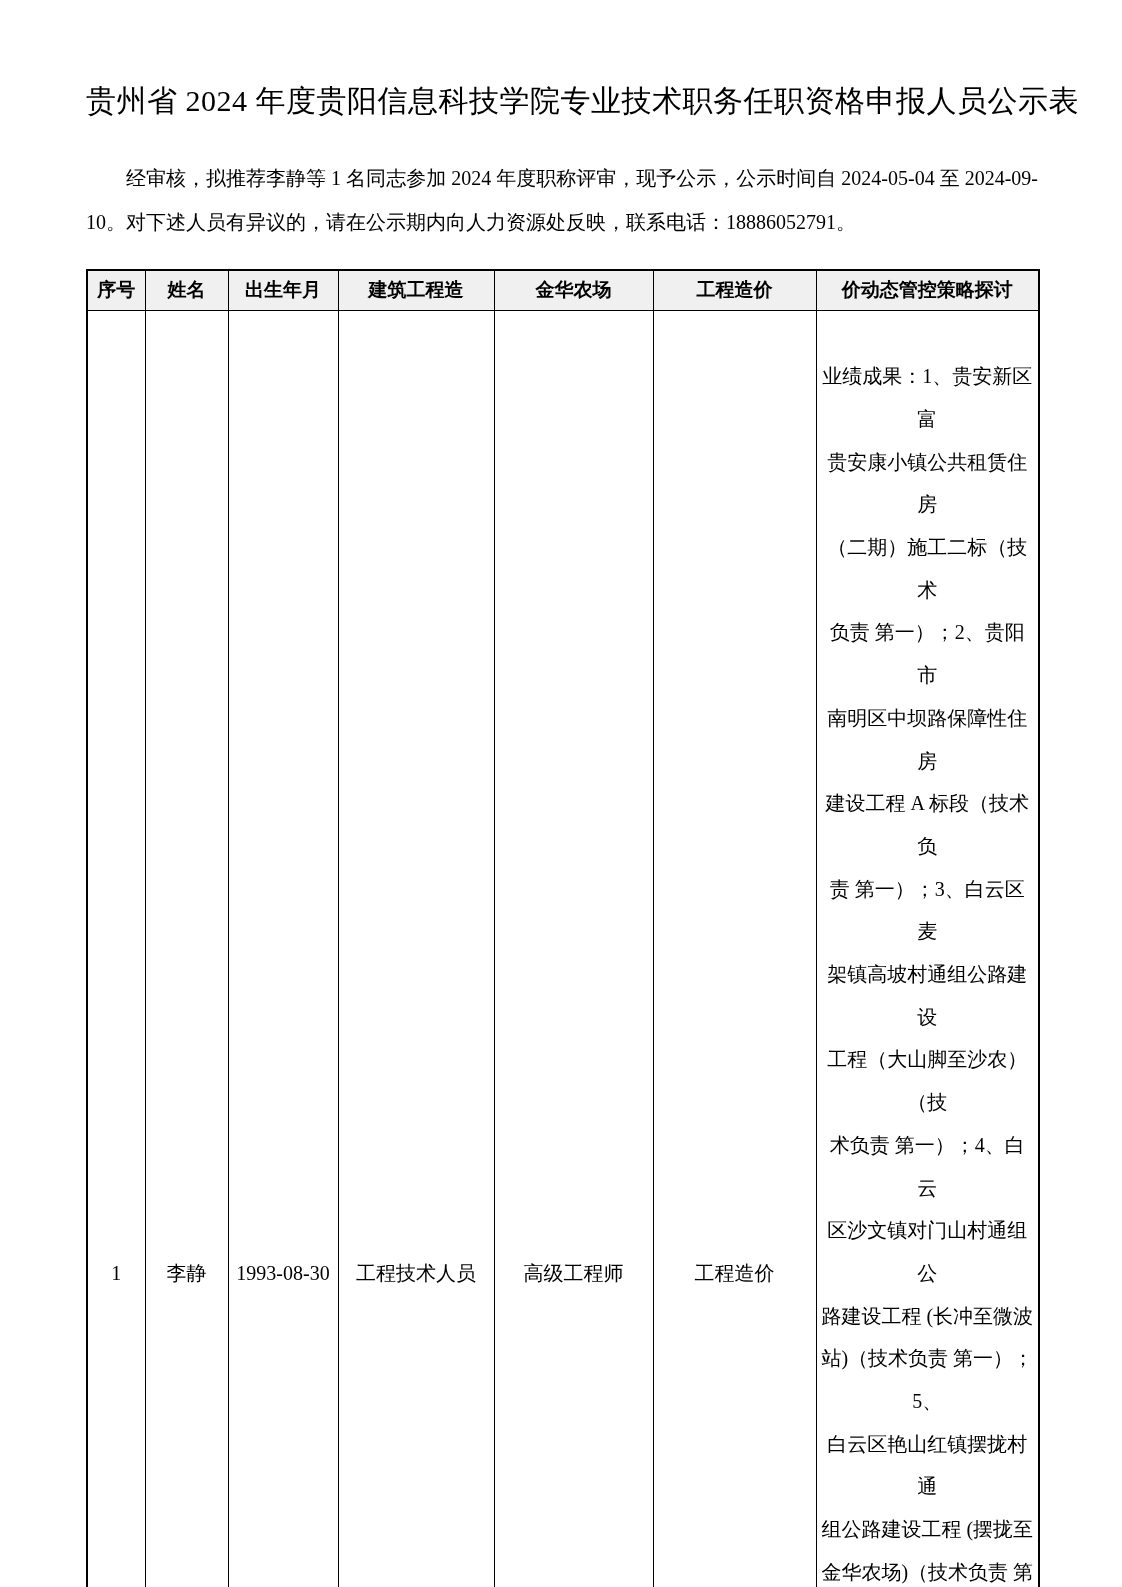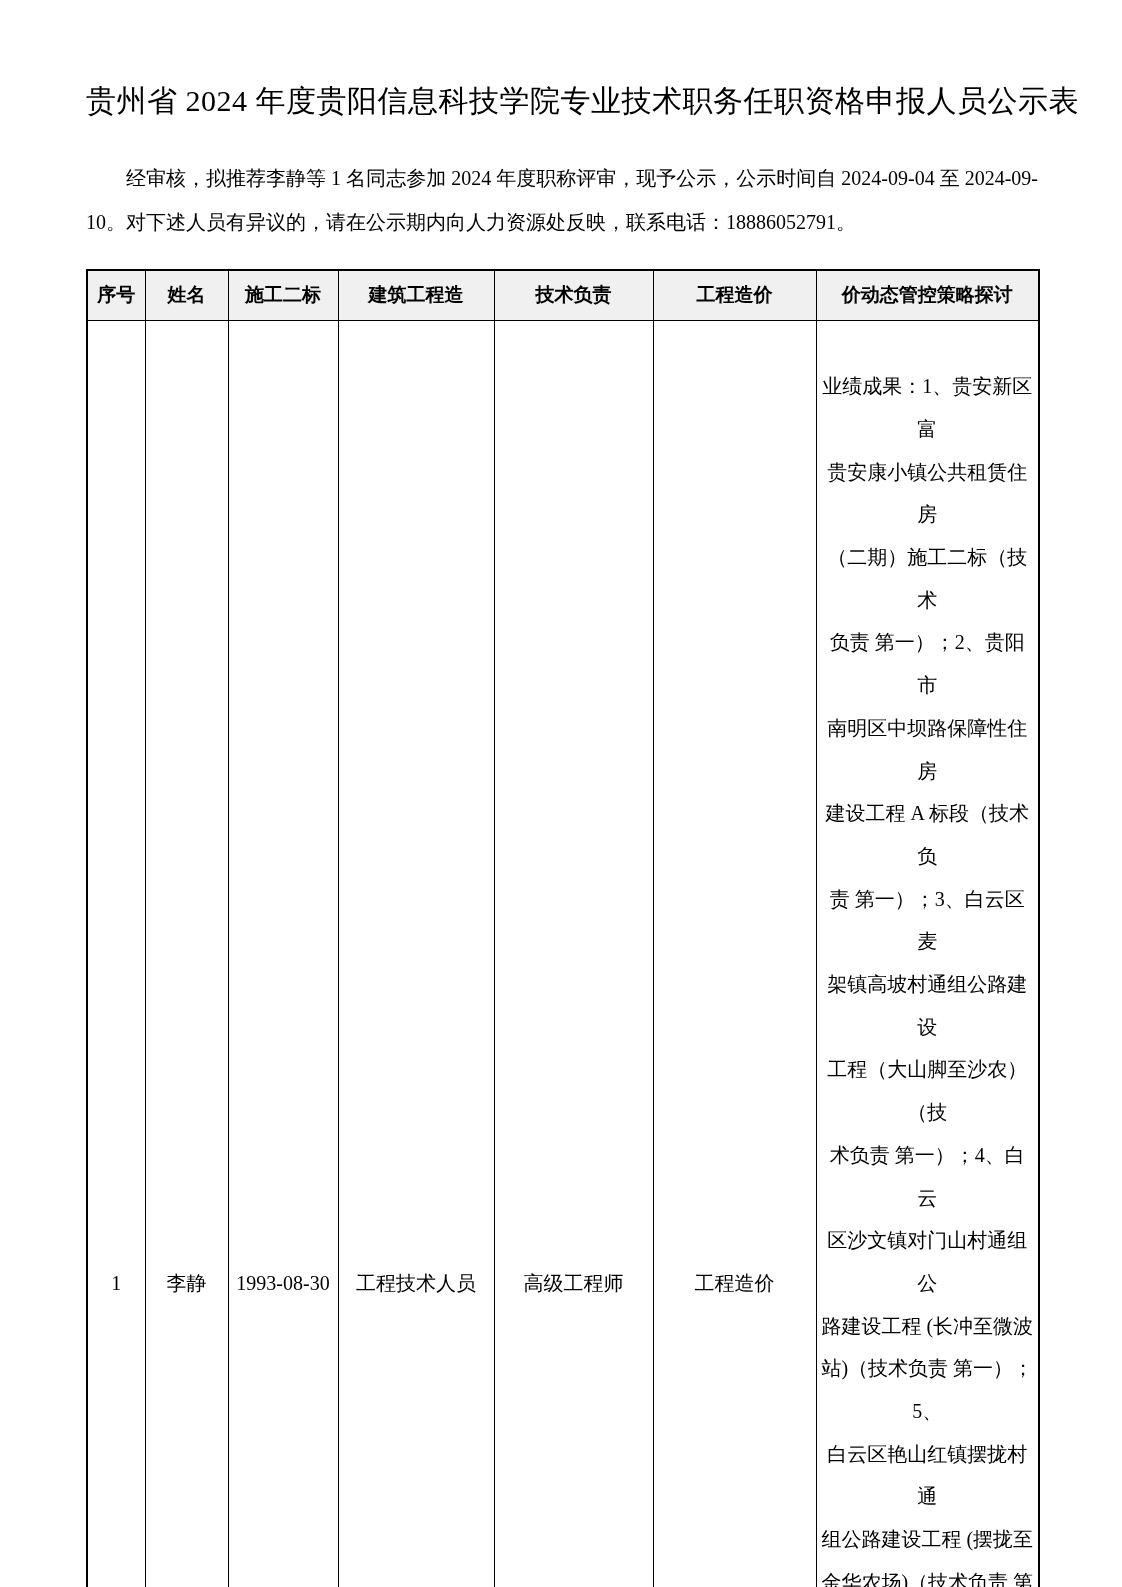--- a/index.html
+++ b/index.html
@@ -44,21 +44,21 @@
     border: 2px solid #000000;
   }
   table.notice-table th,
   table.notice-table td {
     border: 1px solid #000000;
     box-sizing: border-box;
     padding: 2px 4px;
   }
   table.notice-table th {
     background: #f0f0f0;
-    height: 50px;
+    height: 40px;
     font-size: 19px;
     font-weight: bold;
     text-align: center;
     vertical-align: middle;
   }
   table.notice-table td {
     font-size: 20px;
     text-align: center;
     vertical-align: middle;
   }
@@ -79,39 +79,39 @@
   col.c-major { width: 163px; }
   col.c-ach { width: 223px; }
 </style>
 </head>
 <body>
 
 <div class="page">
 
   <h1 class="doc-title">贵州省 2024 年度贵阳信息科技学院专业技术职务任职资格申报人员公示表</h1>
 
-  <p class="intro">经审核，拟推荐李静等 1 名同志参加 2024 年度职称评审，现予公示，公示时间自 2024-09-04 至 2024-09-10。对下述人员有异议的，请在公示期内向人力资源处反映，联系电话：18886052791。</p>
+  <p class="intro">经审核，拟推荐李静等 1 名同志参加 2024 年度职称评审，现予公示，公示时间自 2024-05-04 至 2024-09-10。对下述人员有异议的，请在公示期内向人力资源处反映，联系电话：18886052791。</p>
 
   <table class="notice-table">
     <colgroup>
       <col class="c-index">
       <col class="c-name">
       <col class="c-birth">
       <col class="c-series">
       <col class="c-qual">
       <col class="c-major">
       <col class="c-ach">
     </colgroup>
     <thead>
       <tr>
         <th>序号</th>
         <th>姓名</th>
-        <th>施工二标</th>
+        <th>出生年月</th>
         <th>建筑工程造</th>
-        <th>技术负责</th>
+        <th>金华农场</th>
         <th>工程造价</th>
         <th>价动态管控策略探讨</th>
       </tr>
     </thead>
     <tbody>
       <tr>
         <td>1</td>
         <td>李静</td>
         <td>1993-08-30</td>
         <td>工程技术人员</td>

